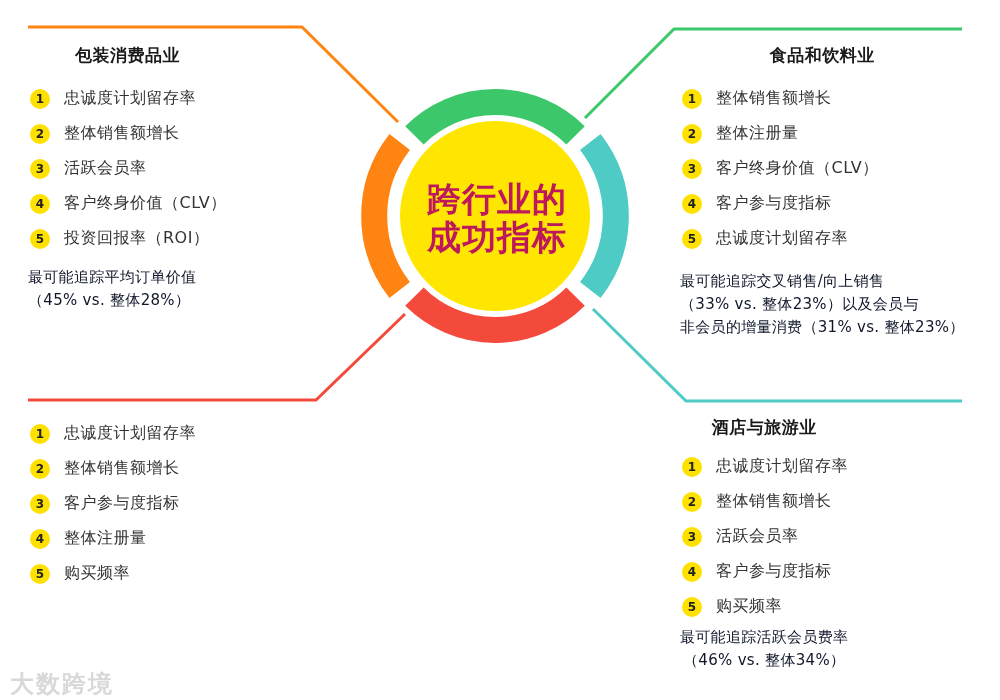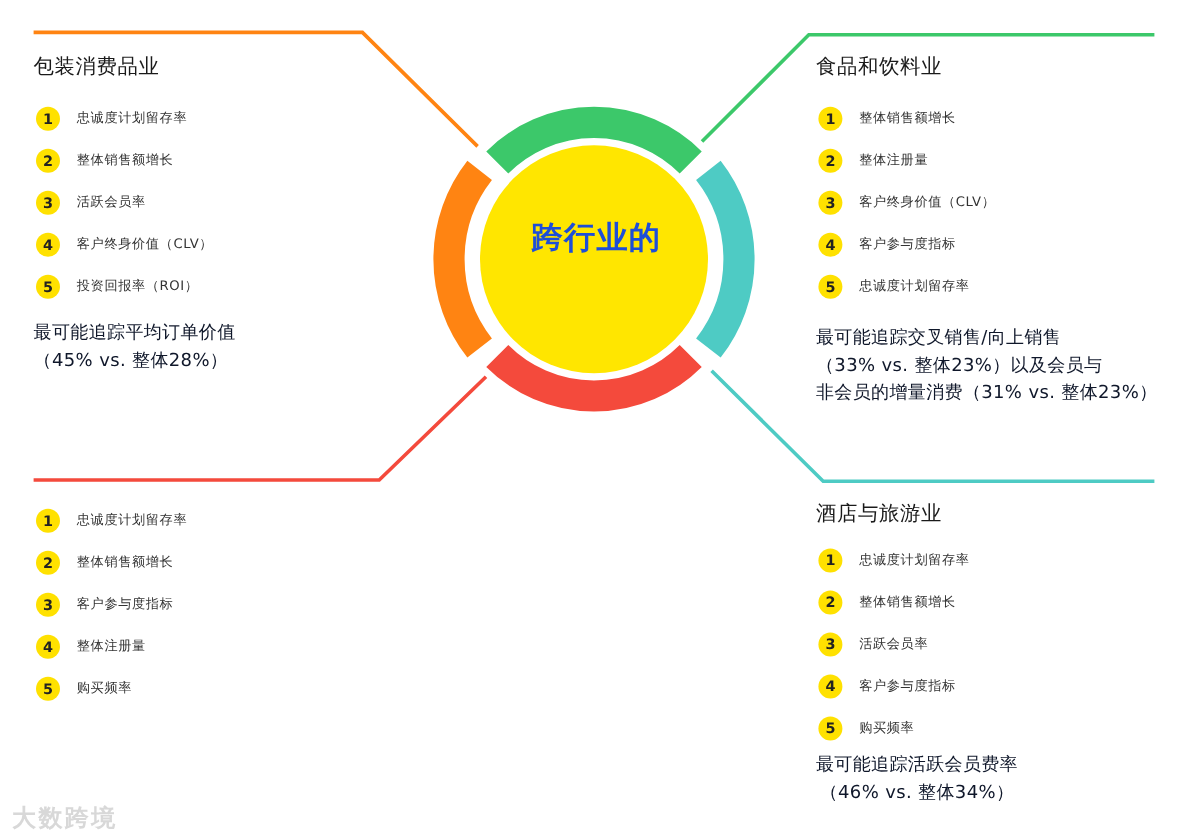--- a/index.html
+++ b/index.html
@@ -4,47 +4,47 @@
   <style>
     html, body { margin: 0; padding: 0; }
     body {
       width: 1000px; height: 700px; position: relative; overflow: hidden;
       background: #ffffff;
       font-family: "DejaVu Sans", "Liberation Sans", sans-serif;
       color: #222;
     }
     .connectors { position: absolute; left: 0; top: 0; width: 1000px; height: 700px; }
     .panel { position: absolute; }
-    .panel-title { font-size: 17px; font-weight: normal; color: #1a1a1a; margin: 0 0 14px 0; letter-spacing: 0.5px; }
+    .panel-title { font-size: 17px; font-weight: bold; color: #1a1a1a; margin: 0 0 14px 0; letter-spacing: 0.5px; text-align: center; }
     .items { list-style: none; margin: 0; padding: 0; }
     .item { display: flex; align-items: center; height: 35px; }
     .badge {
       width: 20px; height: 20px; border-radius: 50%; background: #ffe100;
       font-size: 12px; font-weight: bold; color: #222;
       display: flex; align-items: center; justify-content: center;
       margin-right: 14px; margin-left: 2px; flex-shrink: 0;
     }
-    .item-label { font-size: 11px; color: #333; letter-spacing: 0.5px; }
+    .item-label { font-size: 16px; color: #333; letter-spacing: 0.5px; }
     .note { font-size: 15px; color: #0f172a; line-height: 23px; margin-top: 10px; white-space: pre; letter-spacing: 0.3px; }
     #p-cpg { left: 28px; top: 44px; }
     #p-food { left: 680px; top: 44px; }
     #p-retail { left: 28px; top: 416px; }
     #p-retail .panel-title { margin-bottom: 8px; }
     #p-retail .note { margin-top: 4px; }
     #p-hotel { left: 680px; top: 416px; }
     #p-hotel .panel-title { margin-bottom: 10px; }
     #p-hotel .note { margin-top: 2px; text-align: center; }
     #p-food .note { margin-top: 14px; }
     .hub-title {
       position: absolute; left: 412px; top: 180px; width: 170px;
-      text-align: center; font-size: 26px; font-weight: bold; color: #1d4ed8;
+      text-align: center; font-size: 34px; font-weight: bold; color: #be185d;
       line-height: 38px; letter-spacing: 1px;
     }
     .watermark {
-      position: absolute; left: 10px; top: 668px; font-size: 20px; font-weight: bold;
+      position: absolute; left: 10px; top: 668px; font-size: 24px; font-weight: bold;
       color: #d8d8d8; letter-spacing: 2px;
     }
   </style>
 </head>
 <body>
 
 <svg class="connectors" viewBox="0 0 1000 700">
 
   <polyline points="28,27 302,27 398,122" fill="none" stroke="#ff8412" stroke-width="3"></polyline>
   <polyline points="962,29 674,29 585,118" fill="none" stroke="#3cc86a" stroke-width="3"></polyline>
@@ -55,20 +55,21 @@
     <path d="M 414.4 135.4 A 114 114 0 0 1 575.6 135.4" stroke="#3cc86a"></path>
     <path d="M 590.3 142.0 A 120 120 0 0 1 590.3 290.0" stroke="#4ecbc4"></path>
     <path d="M 575.6 296.6 A 114 114 0 0 1 414.4 296.6" stroke="#f44a3c"></path>
     <path d="M 399.7 290.0 A 120 120 0 0 1 399.7 142.0" stroke="#ff8412"></path>
   </g>
   <circle cx="495" cy="216" r="95" fill="#ffe600"></circle>
 </svg>
 
 <div class="hub-title">
   <div>跨行业的</div>
+  <div>成功指标</div>
 </div>
 
 <div class="panel" id="p-cpg">
   <h2 class="panel-title">包装消费品业</h2>
   <ul class="items">
     <li class="item">
         <span class="badge">1</span>
         <span class="item-label">忠诚度计划留存率</span>
       </li>
     <li class="item">

